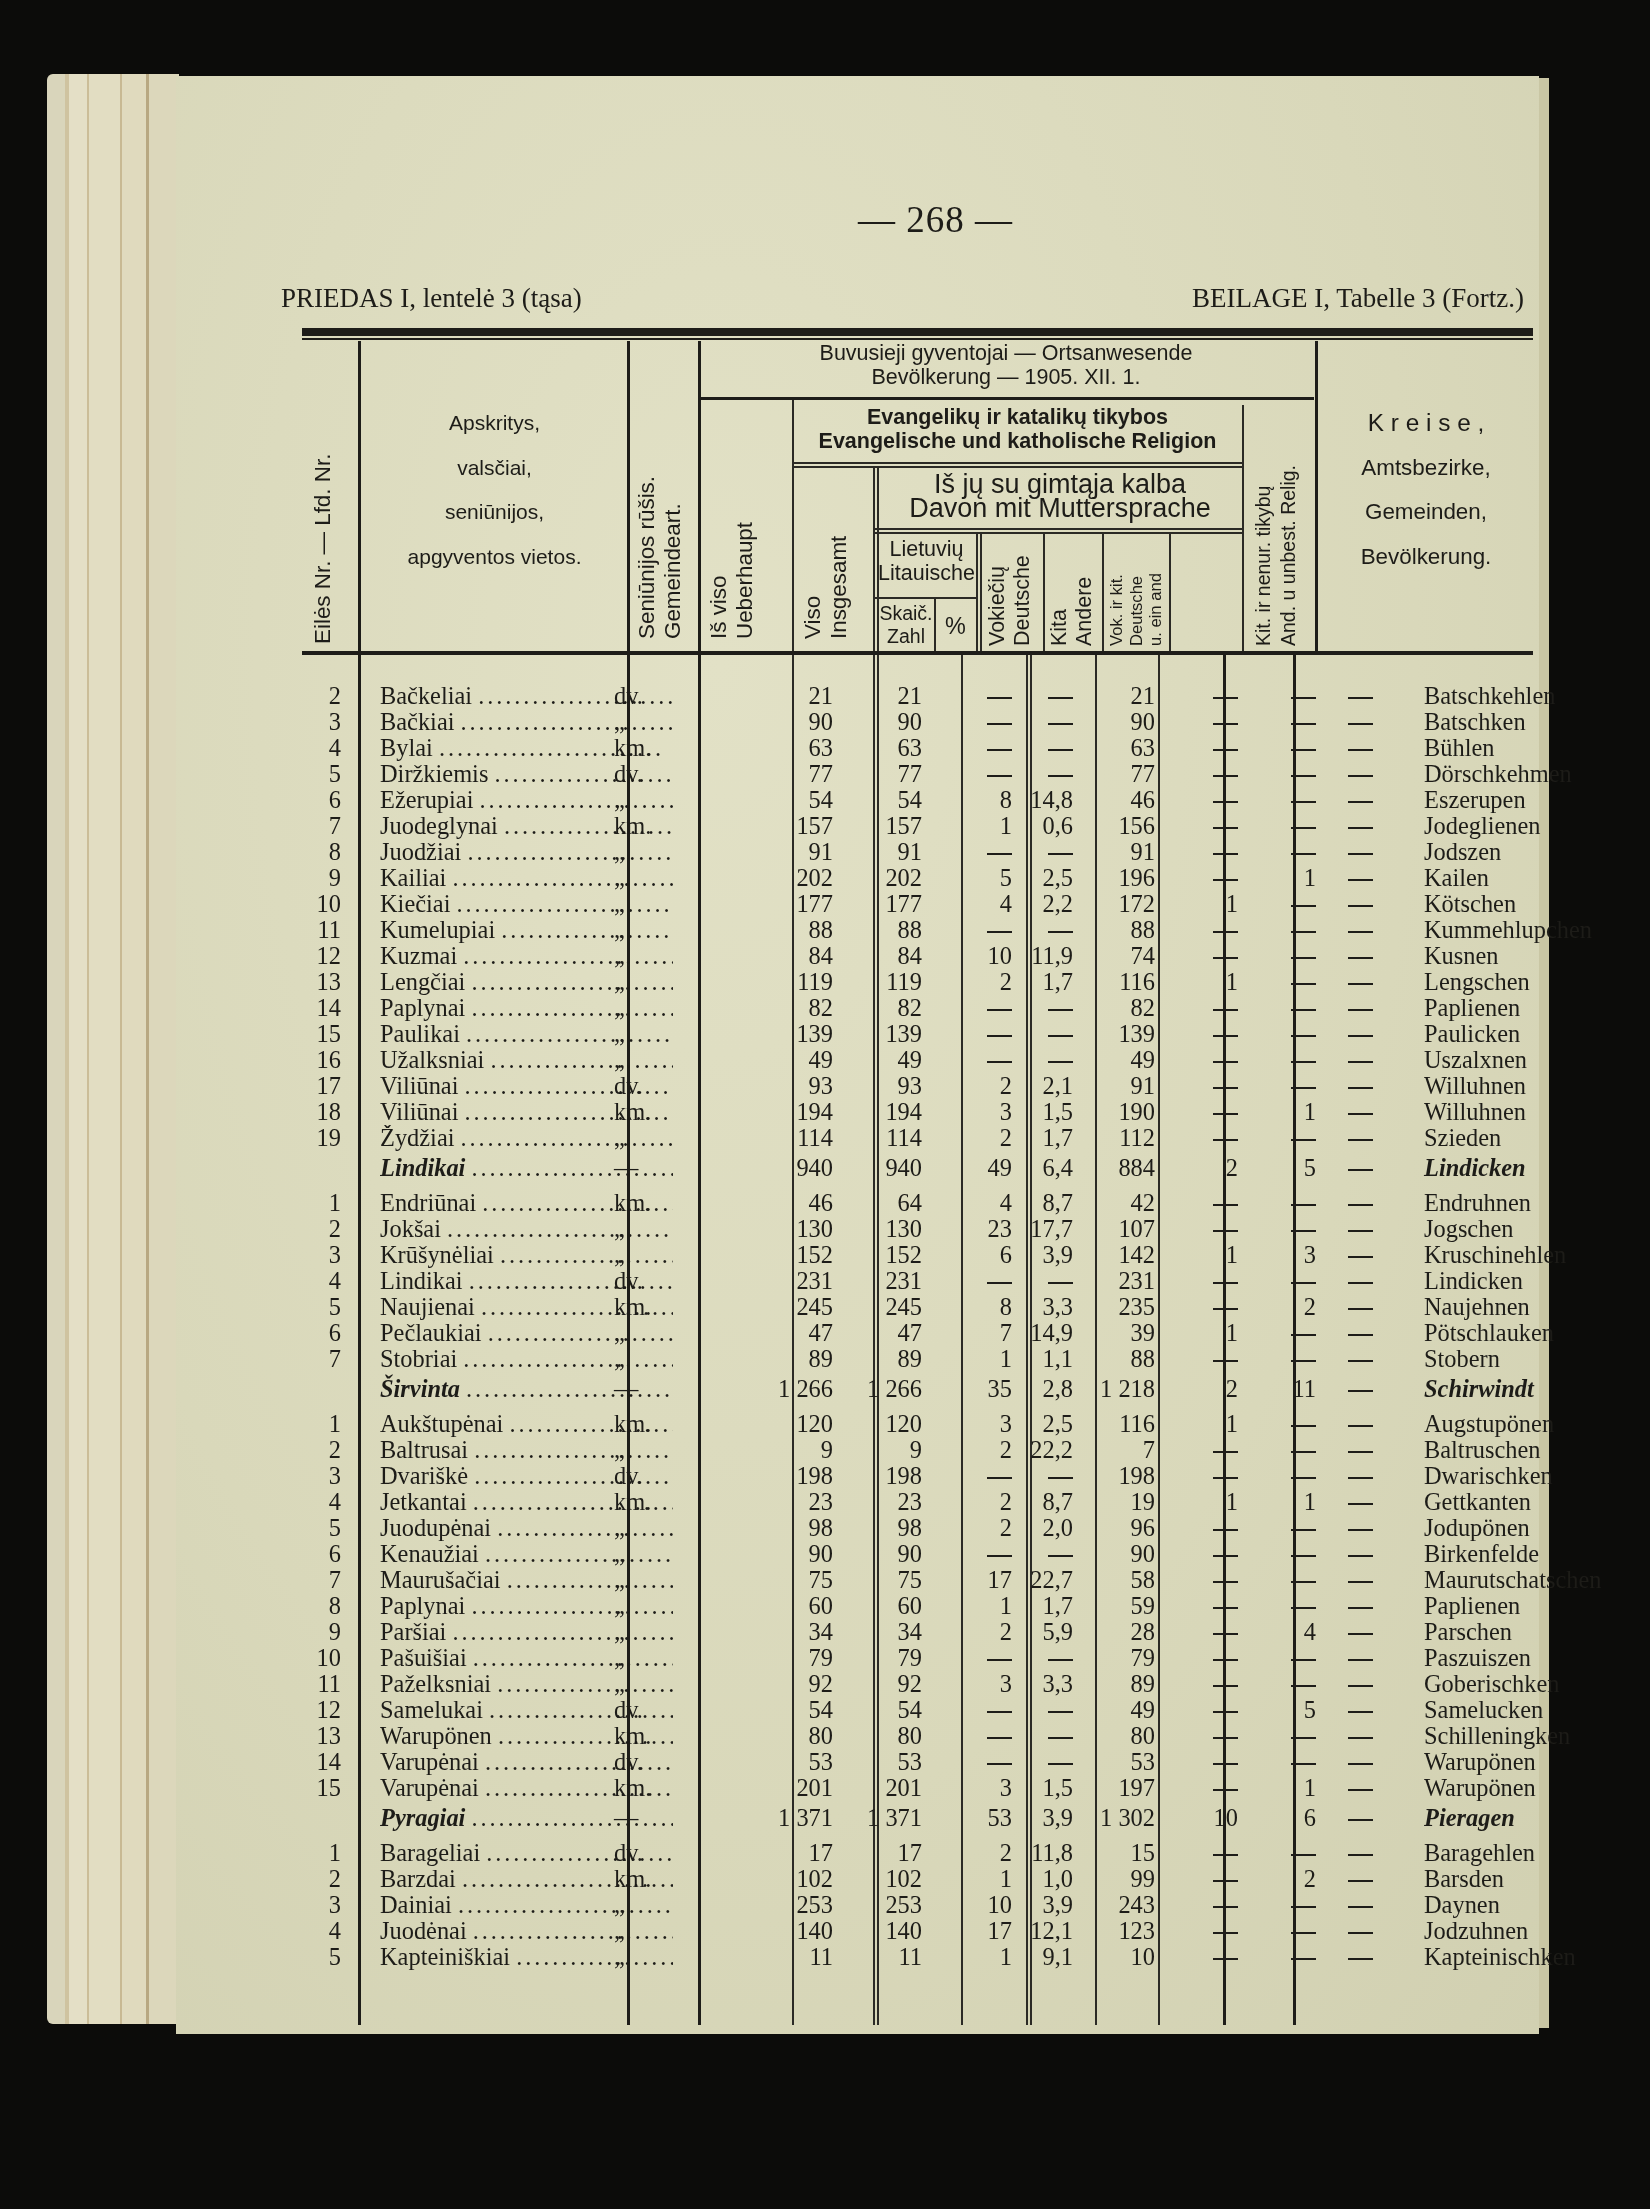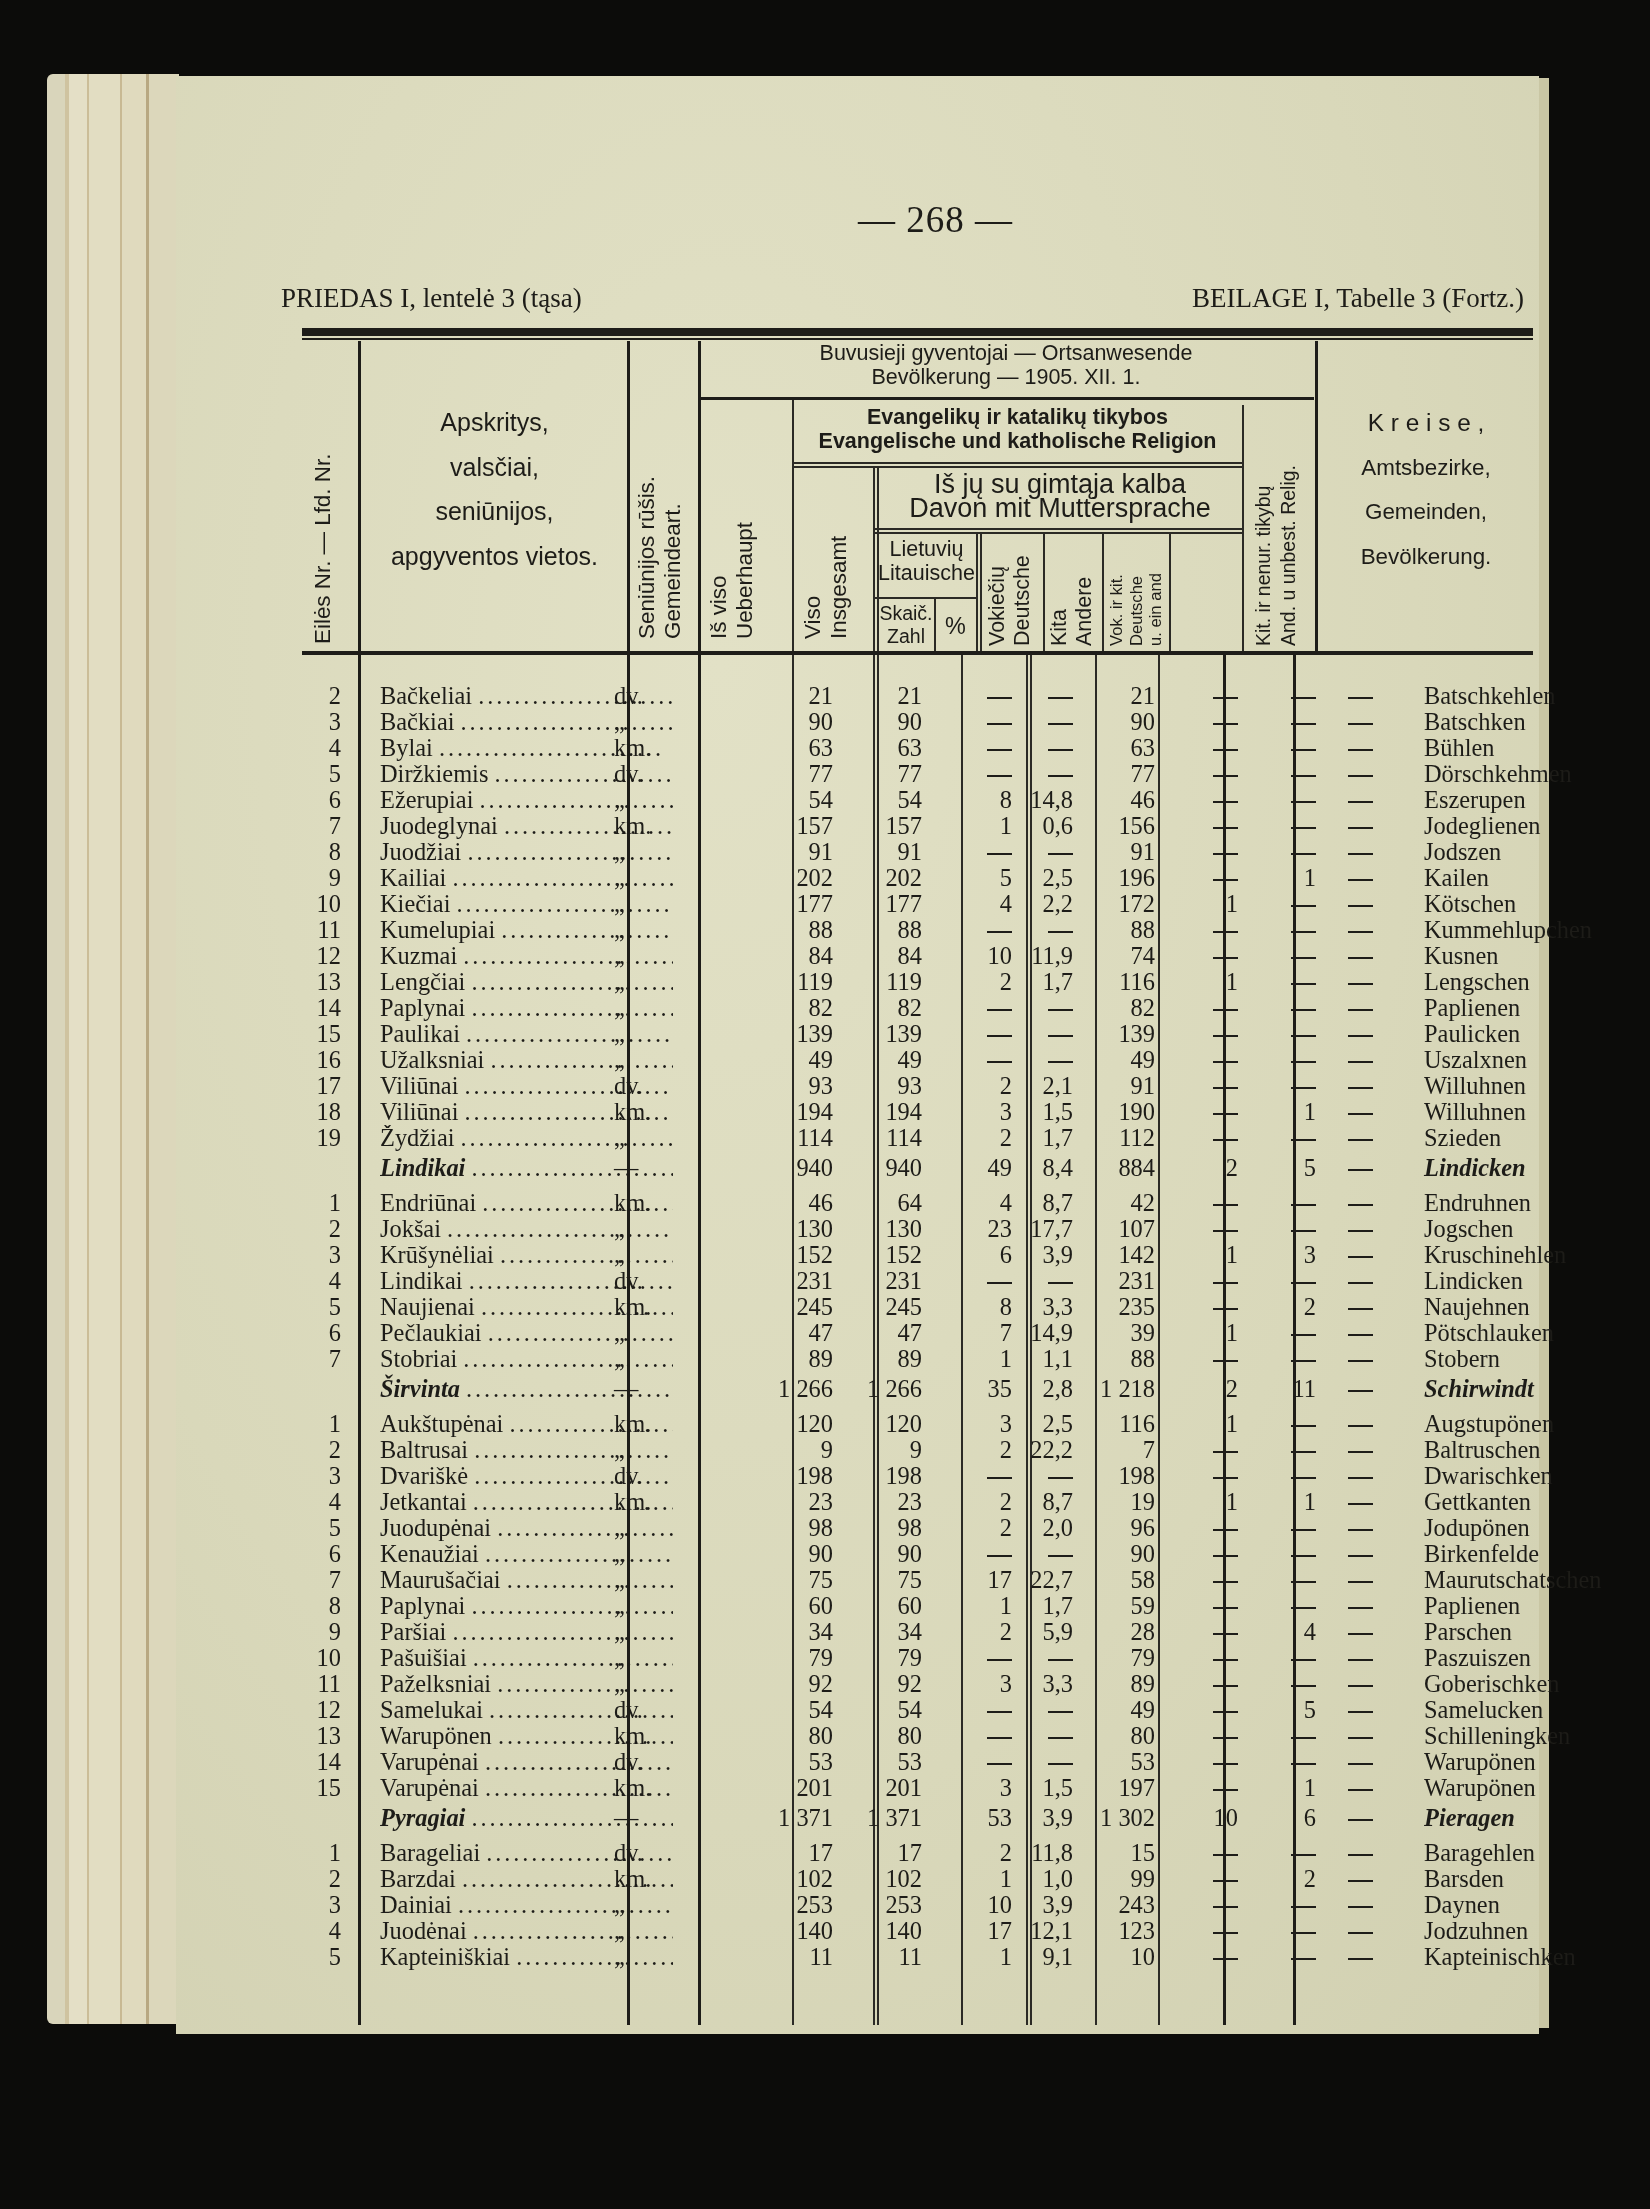--- a/index.html
+++ b/index.html
@@ -26,21 +26,21 @@
   .rule-thin { left:302px; top:338px; width:1231px; height:2px; background:#1e1d19; }
   .hdr-bottom { left:302px; top:651px; width:1231px; height:3.9px; background:#1e1d19; }
   .vline { position:absolute; background:#1e1d19; width:2.9px; }
   .vthin { position:absolute; background:#2b2a25; width:1.5px; }
   .hline { position:absolute; background:#1e1d19; height:2.9px; }
   .hthin { position:absolute; background:#2b2a25; height:1.5px; }
   .rot {
     position:absolute; transform-origin:left top; transform:rotate(-90deg);
     white-space:nowrap; font-family:"Liberation Sans","DejaVu Sans",sans-serif; font-size:22.4px; line-height:26px;
   }
-  .ctr { position:absolute; text-align:center; font-size:25px; line-height:29px; }
+  .ctr { position:absolute; text-align:center; font-size:21px; line-height:29px; }
   .sans { font-family:"Liberation Sans","DejaVu Sans",sans-serif; }
   .rows { position:absolute; left:302px; top:683px; width:1231px; }
   .row { position:relative; height:26px; font-size:24.4px; line-height:26px; }
   .row.total { height:33px; line-height:33px; }
   .row.gap { margin-top:5.9px; }
   .cell { position:absolute; top:0; white-space:nowrap; }
   .c-nr { left:0; width:39px; text-align:right; }
   .c-name { left:78px; width:293px; overflow:hidden; }
   .c-name .dots { letter-spacing:2.9px; }
   .c-type { left:312px; width:117px; text-align:left; }
@@ -434,21 +434,21 @@
     <span class="cell c-unk"><span class="dash"></span></span>
     <span class="cell c-de-name">Szieden</span>
   </div>
     <div class="row total">
     <span class="cell c-nr"></span>
     <span class="cell c-name"><span class="nm ital">Lindikai</span> <span class="dots">.........................</span></span>
     <span class="cell c-type">—</span>
     <span class="cell c-total">940</span>
     <span class="cell c-viso">940</span>
     <span class="cell c-ltn">49</span>
-    <span class="cell c-ltp">8,4</span>
+    <span class="cell c-ltp">6,4</span>
     <span class="cell c-de">884</span>
     <span class="cell c-oth">2</span>
     <span class="cell c-deo">5</span>
     <span class="cell c-unk"><span class="dash"></span></span>
     <span class="cell c-de-name ital">Lindicken</span>
   </div>
     <div class="row gap">
     <span class="cell c-nr">1</span>
     <span class="cell c-name"><span class="nm">Endriūnai</span> <span class="dots">.........................</span></span>
     <span class="cell c-type">km.</span>

